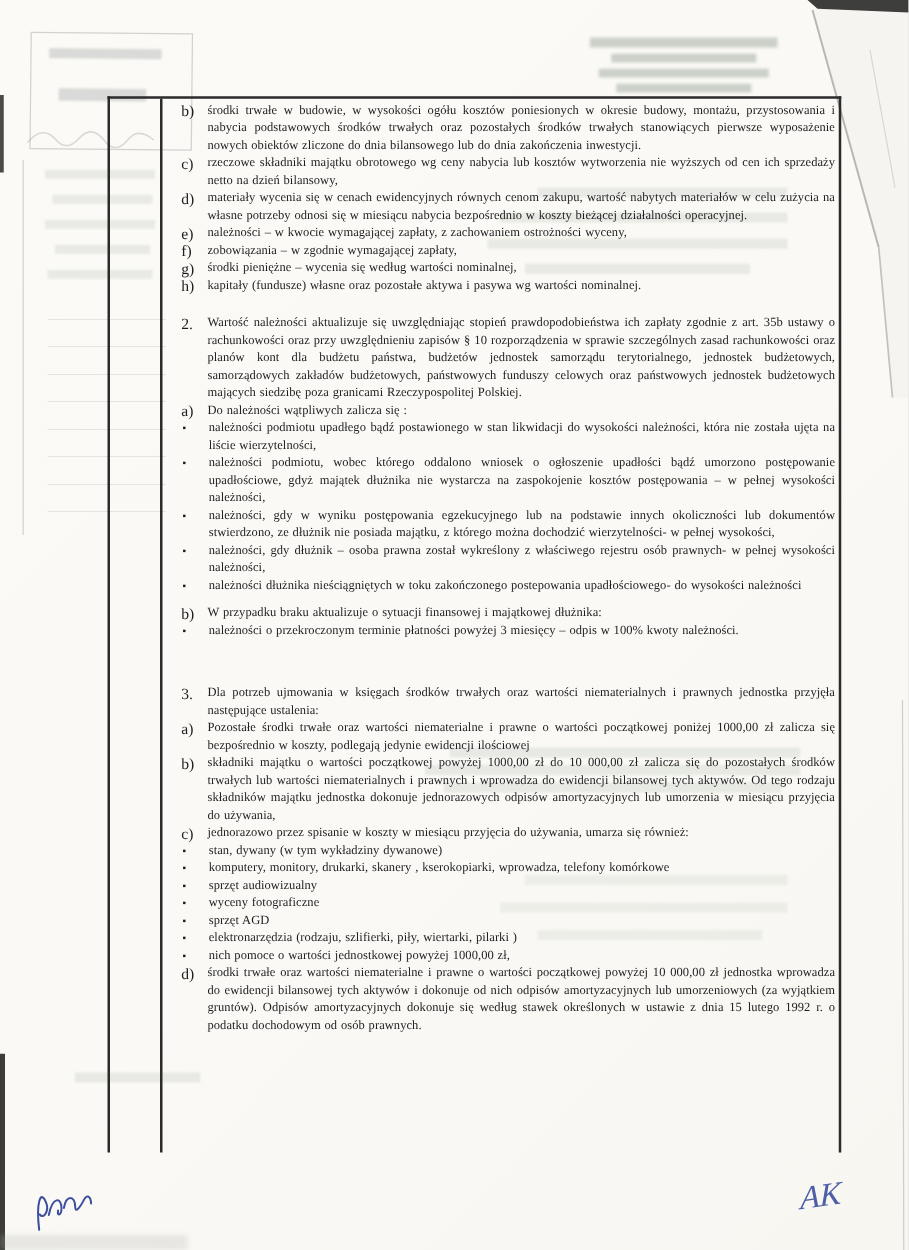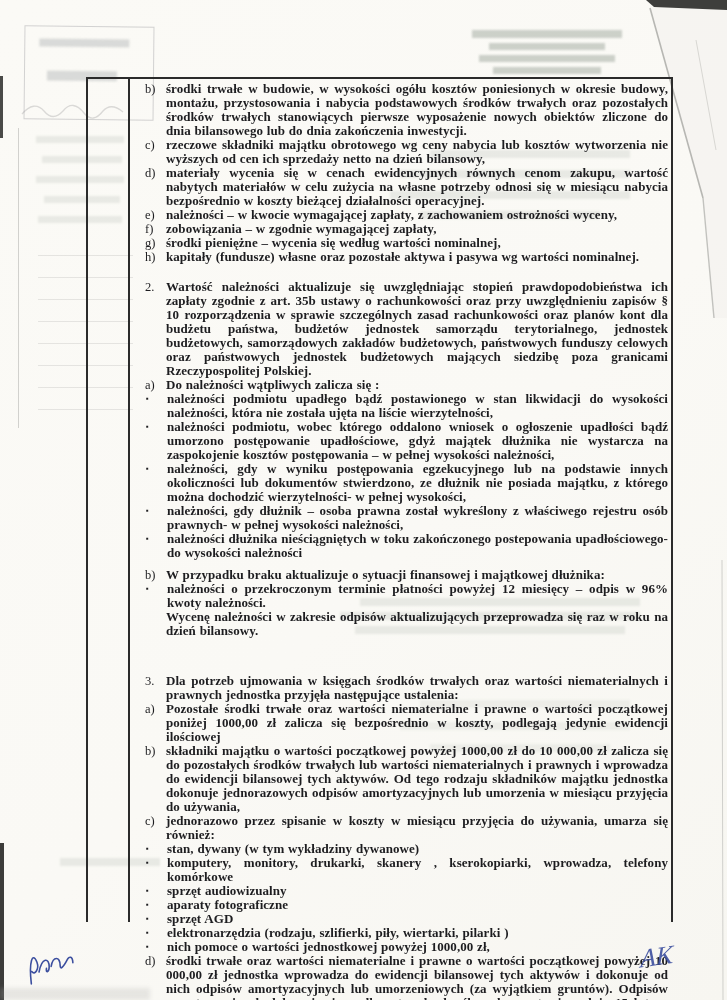--- a/index.html
+++ b/index.html
@@ -30,21 +30,21 @@
   .doc-table{
     position:absolute;left:86px;top:77px;width:587px;height:845px;box-sizing:border-box;
     border-top:2px solid #2b2b2b;border-left:2px solid #2b2b2b;border-right:2px solid #2b2b2b;
   }
   .divider{position:absolute;left:40px;top:0;width:2px;height:843px;background:#2b2b2b;}
   .doc-body{position:absolute;left:57px;top:3px;right:3px;}
   .row{display:flex;align-items:flex-start;}
   .lab{flex:0 0 21px;font-size:12.5px;line-height:14px;}
   .row.bullet .lab{font-size:8px;line-height:14px;padding-left:1px;}
   .row.cont .lab{visibility:hidden;}
-  .txt{flex:1;text-align:justify;font-size:13px;line-height:14px;letter-spacing:.05px;word-spacing:.5px;font-weight:bold;}
+  .txt{flex:1;text-align:justify;font-size:10px;line-height:14px;letter-spacing:.05px;word-spacing:.5px;}
   
   .sig-right{
     position:absolute;left:640px;top:942px;
     font-family:"Liberation Serif",serif;font-style:italic;font-size:26px;color:#3c4f9f;
     transform:rotate(-8deg) skewX(-8deg);opacity:.9;
   }
   .sig-left-svg{position:absolute;left:18px;top:936px;}
   .scribble-svg{position:absolute;left:18px;top:92px;opacity:.5;}
 </style>
 </head>
@@ -160,25 +160,21 @@
           <span class="lab">▪</span>
           <span class="txt">należności dłużnika nieściągniętych w toku zakończonego postepowania upadłościowego- do wysokości należności</span>
         </div>
         <div style="height: 8px;"></div>
         <div class="row item">
           <span class="lab">b)</span>
           <span class="txt">W przypadku braku aktualizuje o sytuacji finansowej i majątkowej dłużnika:</span>
         </div>
         <div class="row bullet">
           <span class="lab">▪</span>
-          <span class="txt">należności o przekroczonym terminie płatności powyżej 12 miesięcy – odpis w 96% kwoty należności.</span>
-        </div>
-        <div class="row cont">
-          <span class="lab">&nbsp;</span>
-          <span class="txt">Wycenę należności w zakresie odpisów aktualizujących przeprowadza się raz w roku na dzień bilansowy.</span>
+          <span class="txt">należności o przekroczonym terminie płatności powyżej 3 miesięcy – odpis w 100% kwoty należności.</span>
         </div>
         <div style="height: 36px;"></div>
         <div class="row item">
           <span class="lab">3.</span>
           <span class="txt">Dla potrzeb ujmowania w księgach środków trwałych oraz wartości niematerialnych i prawnych  jednostka przyjęła następujące ustalenia:</span>
         </div>
         <div class="row item">
           <span class="lab">a)</span>
           <span class="txt">Pozostałe środki trwałe oraz wartości niematerialne i prawne o wartości początkowej poniżej 1000,00 zł zalicza się bezpośrednio w koszty, podlegają jedynie ewidencji ilościowej</span>
         </div>
@@ -197,21 +193,21 @@
         <div class="row bullet">
           <span class="lab">▪</span>
           <span class="txt">komputery, monitory, drukarki, skanery , kserokopiarki, wprowadza, telefony komórkowe</span>
         </div>
         <div class="row bullet">
           <span class="lab">▪</span>
           <span class="txt">sprzęt audiowizualny</span>
         </div>
         <div class="row bullet">
           <span class="lab">▪</span>
-          <span class="txt">aparaty fotograficzne</span>
+          <span class="txt">wyceny fotograficzne</span>
         </div>
         <div class="row bullet">
           <span class="lab">▪</span>
           <span class="txt">sprzęt AGD</span>
         </div>
         <div class="row bullet">
           <span class="lab">▪</span>
           <span class="txt">elektronarzędzia (rodzaju, szlifierki, piły, wiertarki, pilarki )</span>
         </div>
         <div class="row bullet">

